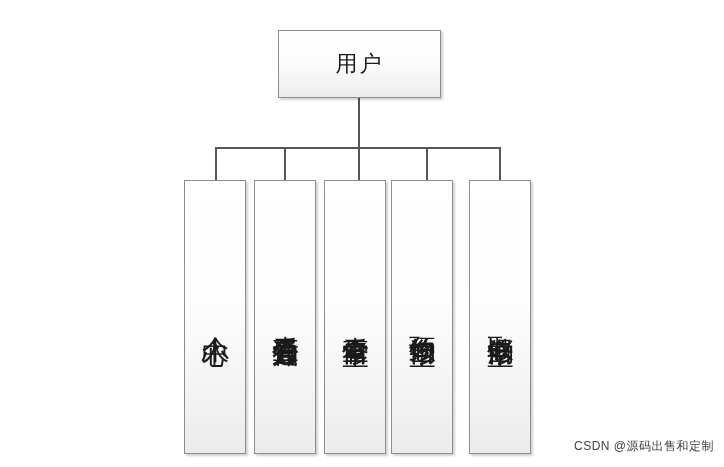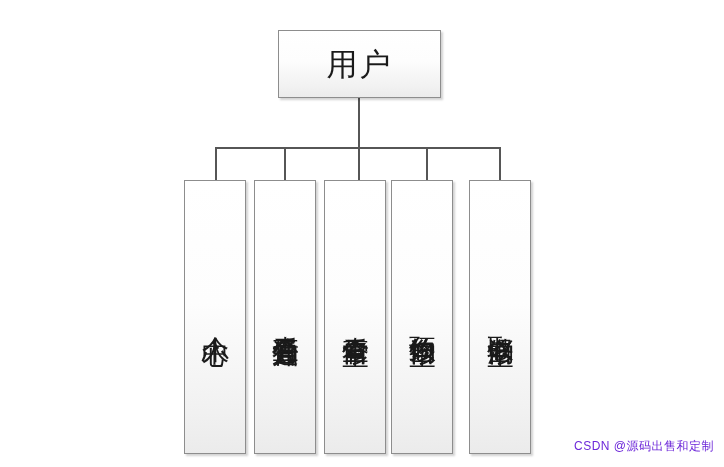--- a/index.html
+++ b/index.html
@@ -35,21 +35,21 @@
   }
 
   
   #node-root {
     left: 278px;
     top: 30px;
     width: 163px;
     height: 68px;
   }
   .node-label-h {
-    font-size: 31px;
+    font-size: 22px;
     color: #1a1a1a;
     letter-spacing: 2px;
     line-height: 1;
     white-space: nowrap;
   }
 
   
   .node-child {
     top: 180px;
     width: 62px;
@@ -102,21 +102,21 @@
   #conn-drop-2 { left: 358px; }
   #conn-drop-3 { left: 426px; }
   #conn-drop-4 { left: 499px; }
 
   
   #watermark {
     position: absolute;
     right: 10px;
     bottom: 12px;
     font-size: 12px;
-    color: #6d28d9;
+    color: #404040;
     letter-spacing: 0.5px;
     white-space: nowrap;
     z-index: 5;
     user-select: none;
   }
 </style>
 </head>
 <body>
 
 <div id="diagram-canvas">

